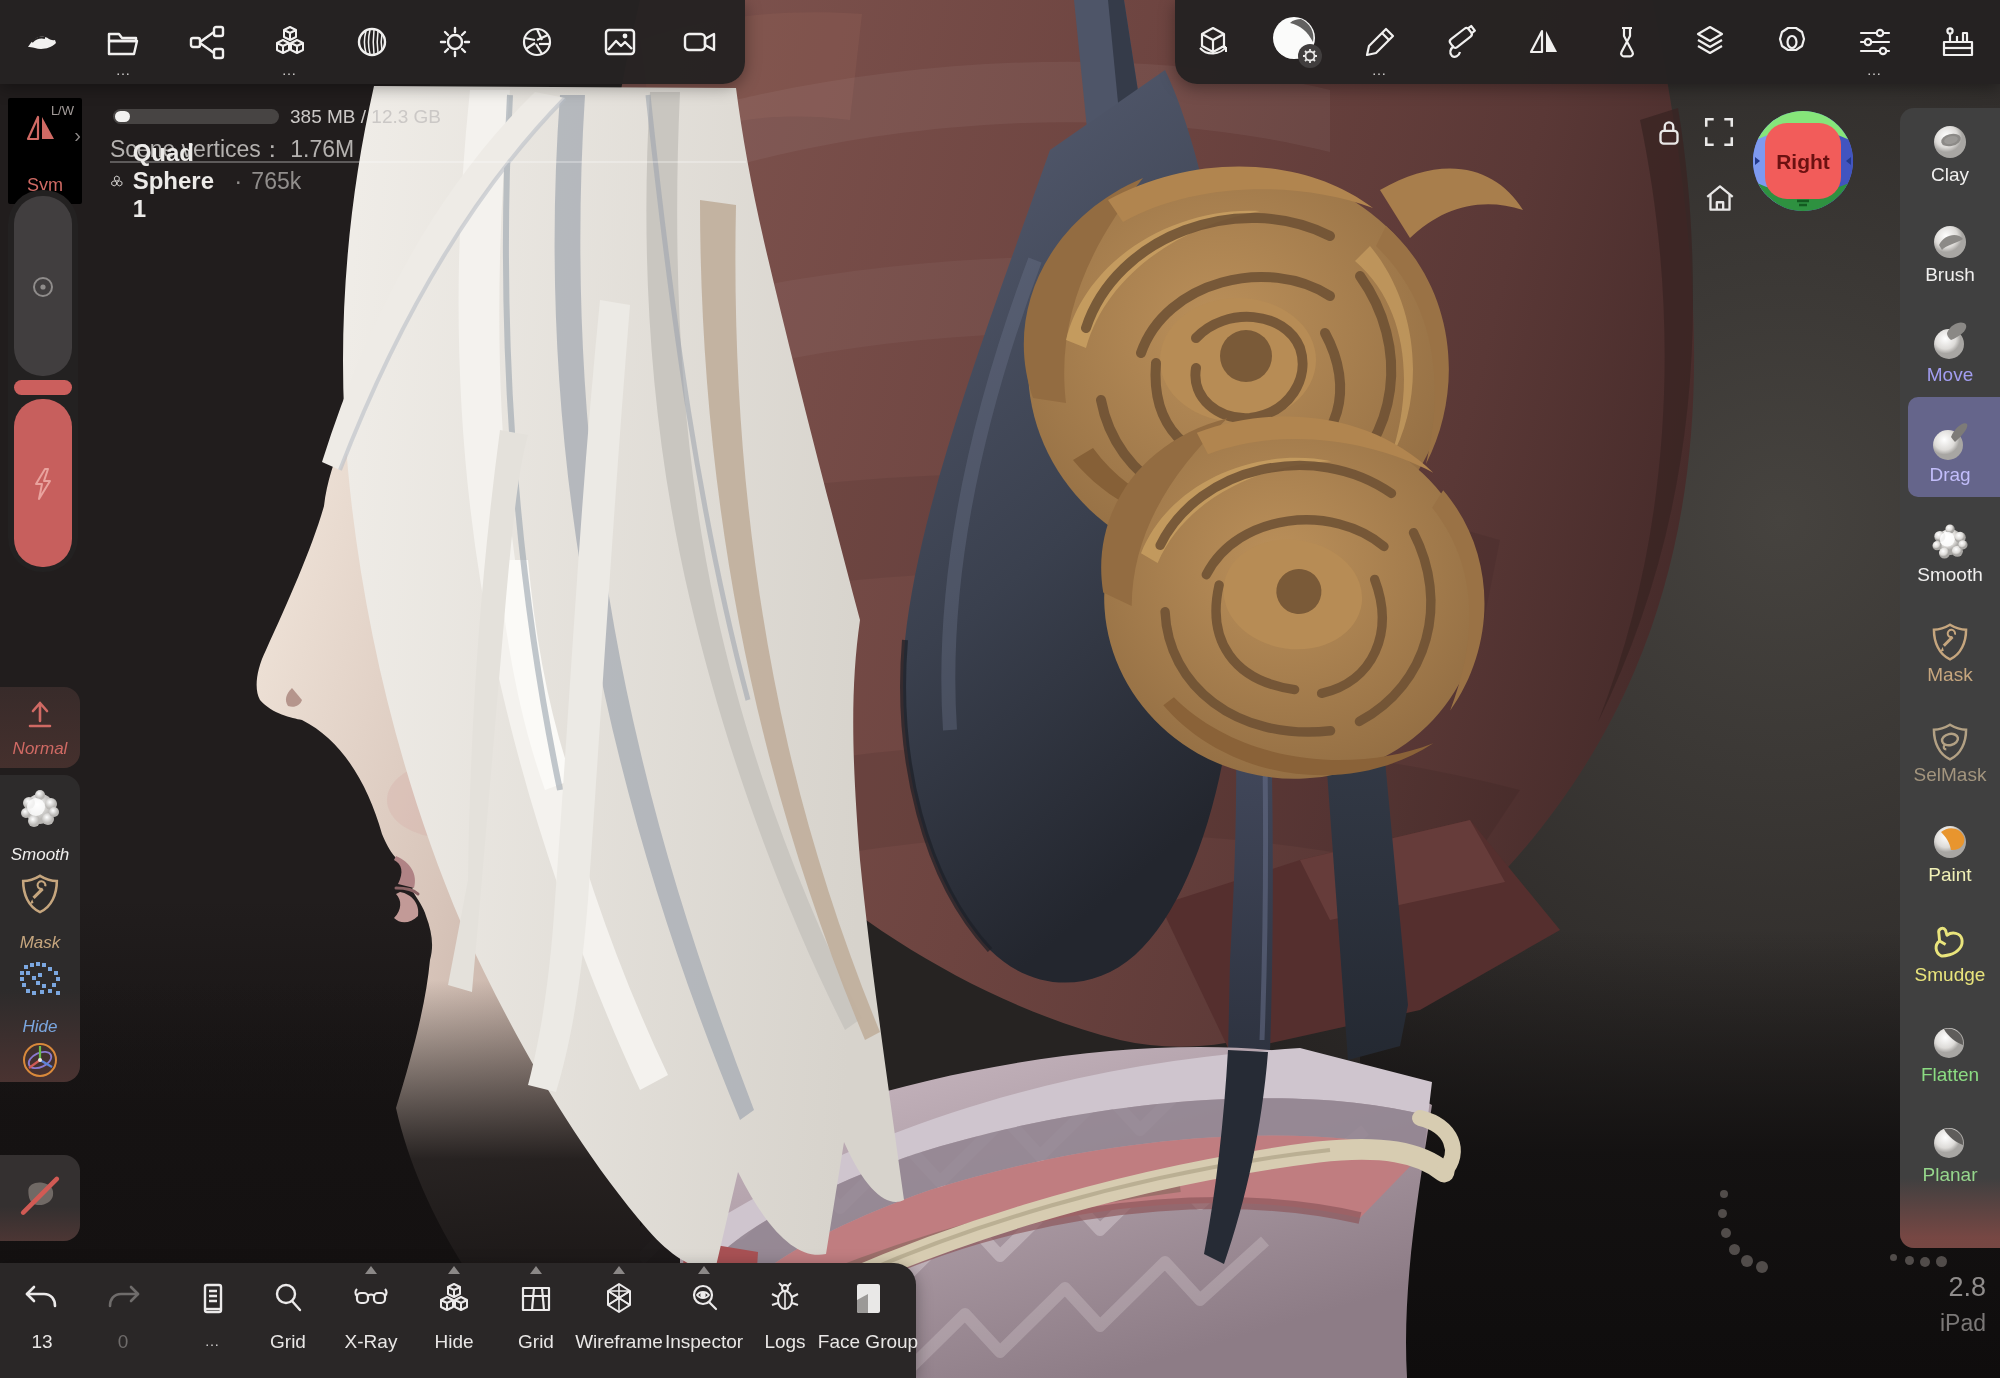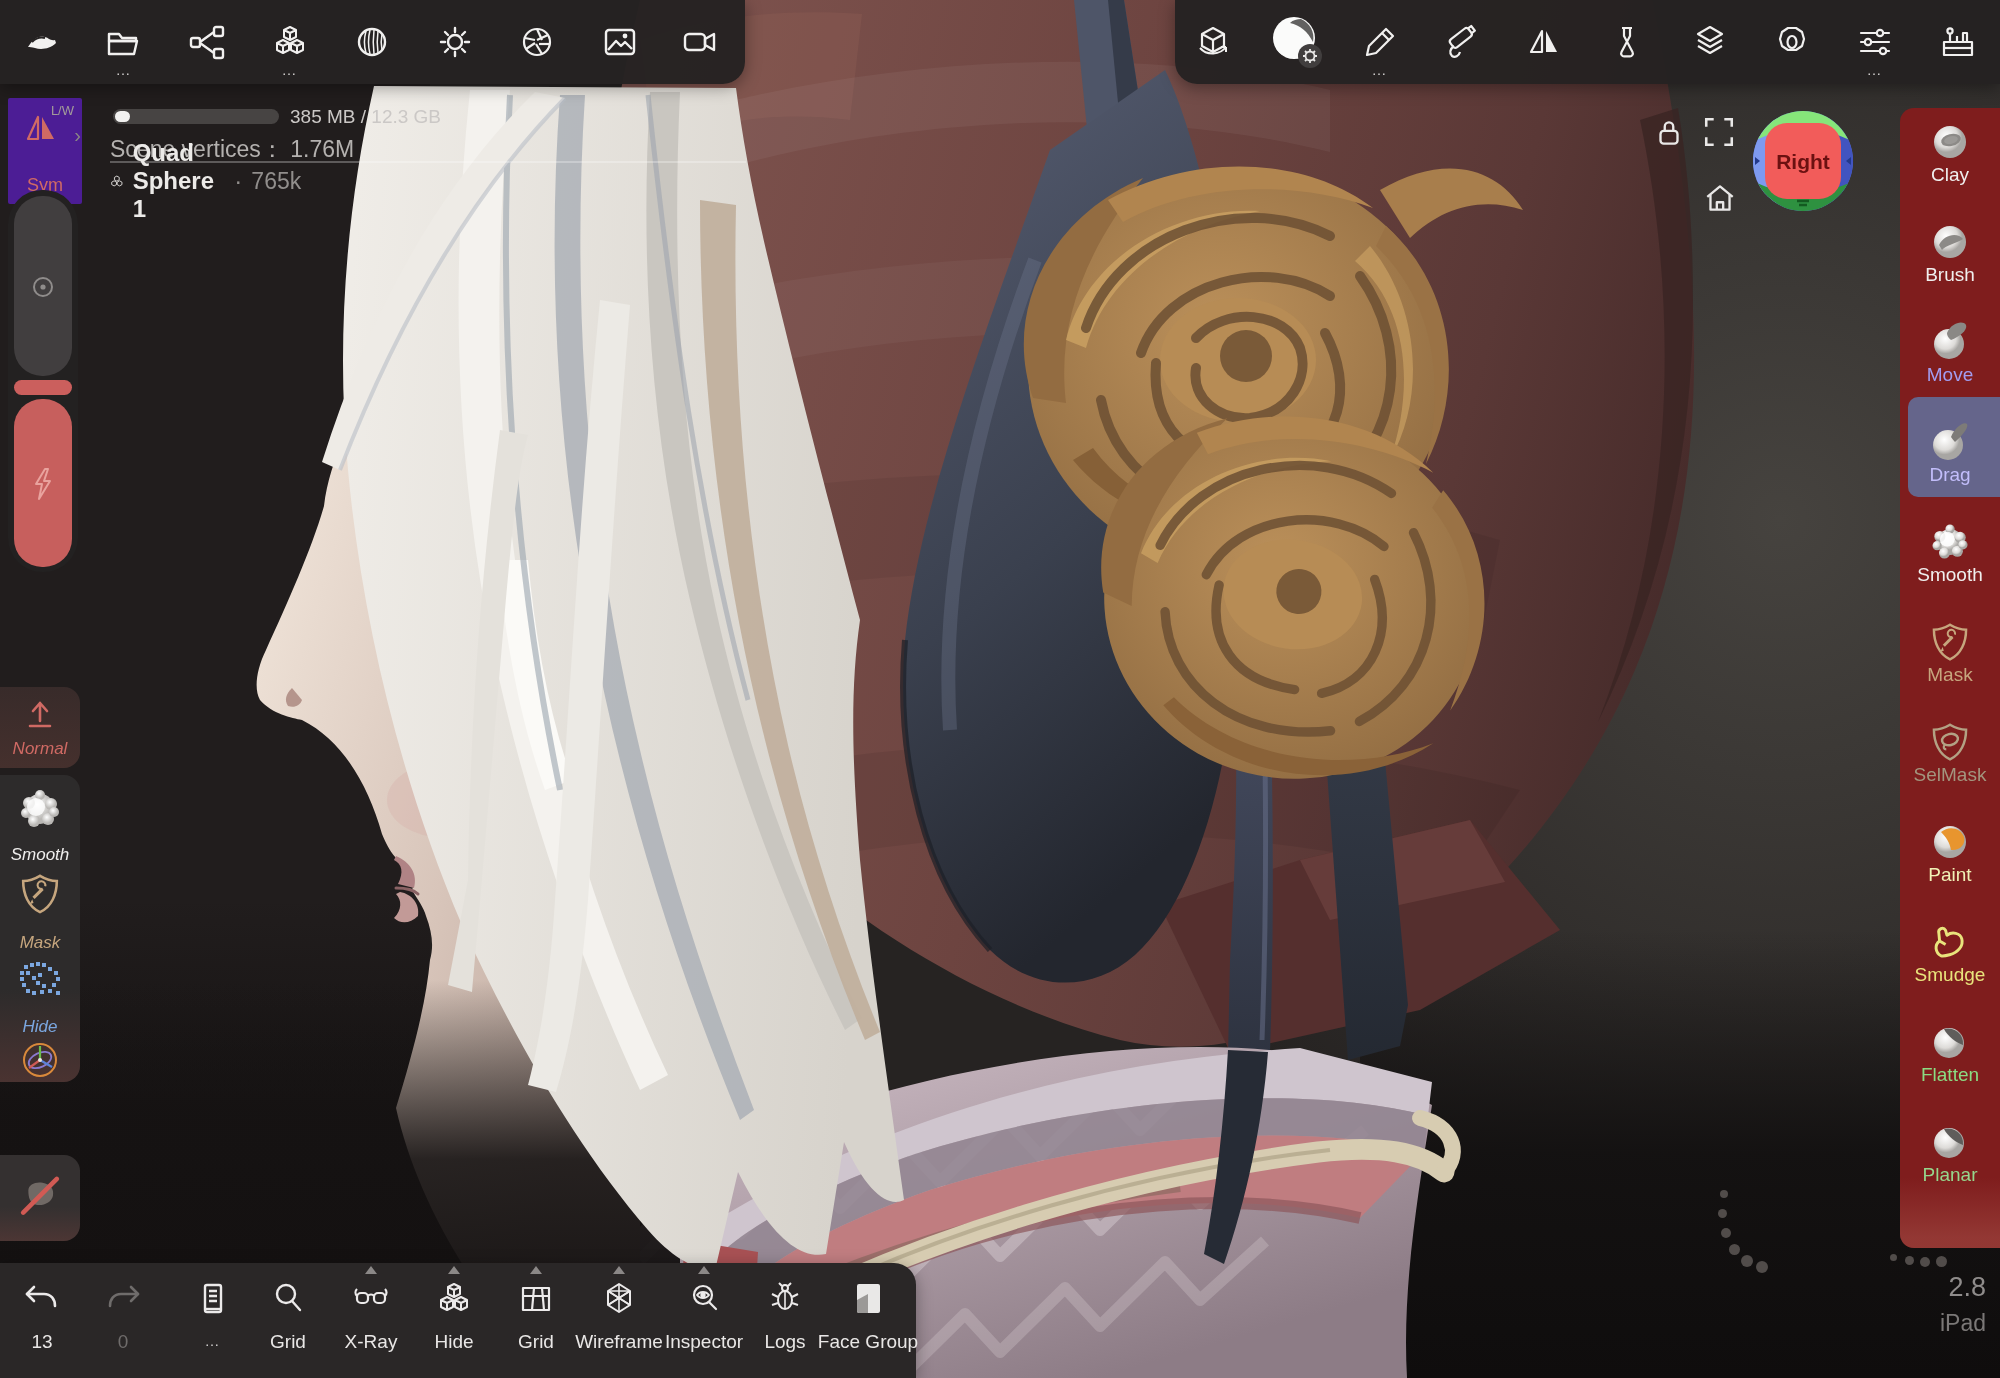--- a/index.html
+++ b/index.html
@@ -7,21 +7,21 @@
          font-family:"Liberation Sans",sans-serif;-webkit-font-smoothing:antialiased;}
   #scene{position:absolute;left:0;top:0;}
   .panel{position:absolute;background:rgba(37,34,34,.97);box-shadow:0 4px 16px rgba(0,0,0,.35);}
   .tbar-icon{position:absolute;top:22px;width:40px;height:40px;transform:translateX(-50%);}
   .dots{position:absolute;transform:translateX(-50%);color:#cfcdcc;font-size:15px;letter-spacing:2px;line-height:1;}
   .lbl{position:absolute;transform:translateX(-50%);white-space:nowrap;}
   
   .side-btn{position:absolute;left:0;width:80px;border-radius:0 16px 16px 0;font-style:italic;}
   .side-label{position:absolute;left:50%;transform:translateX(-50%);white-space:nowrap;font-size:17px;margin-top:26px;}
   
-  #right-panel{position:absolute;left:1900px;top:108px;width:100px;height:1140px;background:#7f1d1d;
+  #right-panel{position:absolute;left:1900px;top:108px;width:100px;height:1140px;background:#404040;
                border-radius:14px 0 0 14px;}
   #right-panel .fadeRed{position:absolute;left:0;bottom:0;width:100%;height:70px;
        background:linear-gradient(180deg,rgba(150,60,55,0) 0%,rgba(163,77,70,.55) 85%);border-radius:0 0 0 14px;}
   .rtool{position:absolute;left:0;width:100%;text-align:center;}
   .rtool .ticon{position:absolute;left:50%;transform:translate(-50%,-50%);}
   .rtool .tlabel{position:absolute;left:50%;transform:translate(-50%,-50%);font-size:19px;}
   .c-white{color:#f0efee}.c-lav{color:#a29df0}.c-lavsel{color:#c2bdfa}.c-tan{color:#c6a67e}
   .c-tandim{color:#a3957e}.c-paint{color:#f0f0b6}.c-yellow{color:#e9e47c}.c-green{color:#8bdb82}.c-green2{color:#96d68c}
   .tri-up{position:absolute;width:0;height:0;border-left:6px solid transparent;border-right:6px solid transparent;
           border-bottom:8px solid #8b8887;transform:translateX(-50%);}
@@ -382,21 +382,21 @@
       <g transform="translate(28,25)">
             <path d="M-7,-3 L0,-7 L7,-3 L7,4 L0,8 L-7,4 Z"></path>
           </g>
     </svg>
     <span style="color:#eceae8;font-size:24px;font-weight:bold;">Quad Sphere 1</span>
     <span style="color:#918e8c;font-size:24px;">·</span>
     <span style="color:#918e8c;font-size:23px;">765k</span>
   </div>
 </div>
 
-<div style="position:absolute;left:8px;top:98px;width:74px;height:106px;background:#4c1d95;border-radius:2px;">
+<div style="position:absolute;left:8px;top:98px;width:74px;height:106px;background:#000000;border-radius:2px;">
   <div style="position:absolute;right:8px;top:5px;color:#a39c9a;font-size:13px;">L/W</div>
   <div style="position:absolute;right:1px;top:26px;color:#8a8685;font-size:20px;">›</div>
   <svg width="32" height="28" viewBox="0 0 32 28" style="position:absolute;left:17px;top:16px;">
     <path d="M13,3 L13,25 L3,25 Z" fill="none" stroke="#d06a64" stroke-width="2.2" stroke-linejoin="round"></path>
     <path d="M17,3 L17,25 L29,25 Z" fill="#d06a64"></path>
   </svg>
   <div class="side-label" style="bottom:8px;color:#d06a64;font-size:18px;">Sym</div>
 </div>
 
 <div style="position:absolute;left:8px;top:190px;width:70px;height:382px;background:#232121;border-radius:34px;">

